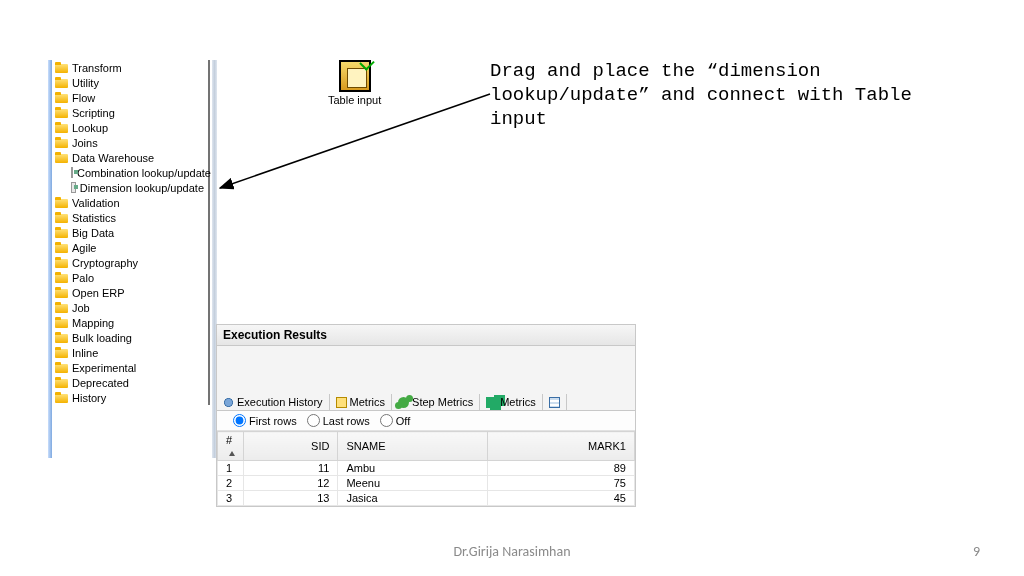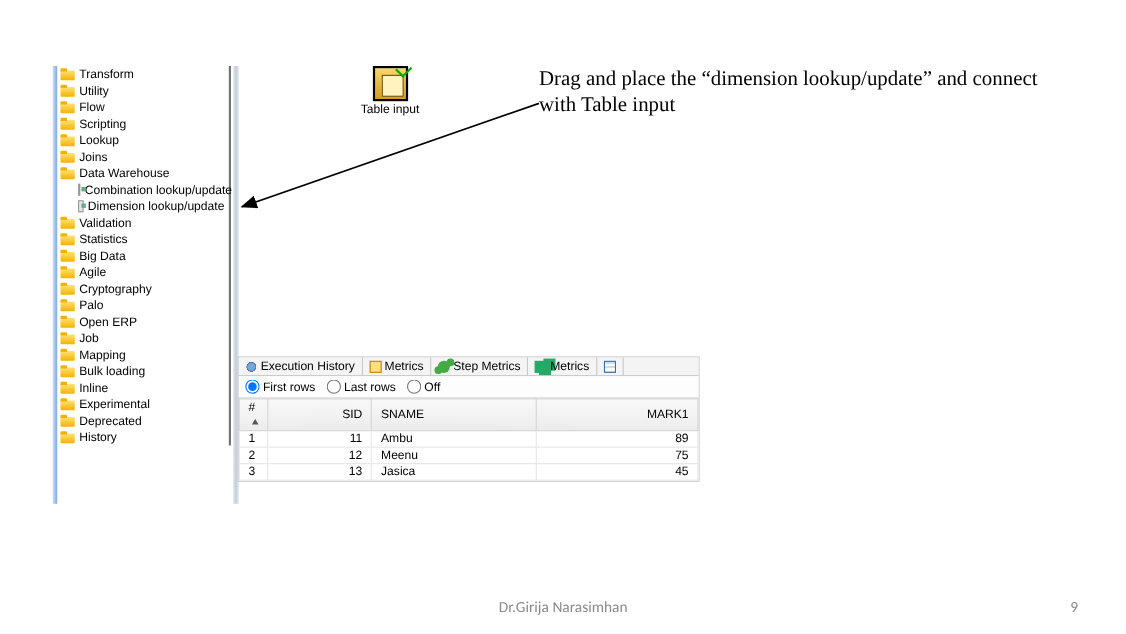--- a/index.html
+++ b/index.html
@@ -104,21 +104,21 @@
     width:10px;height:8px;
     border-left:2px solid #0a0;
     border-bottom:2px solid #0a0;
     transform:rotate(-45deg);
   }
   .table-input-label { font-size:11px; color:#000; }
   .annotation {
     position:absolute;
     left:490px; top:60px;
     width:460px;
-    font-family: Liberation Serif, serif;
+    font-family: Liberation Mono, monospace;
     font-size:19px;
     color:#000;
     line-height:1.25;
   }
   .arrow-svg {
     position:absolute;
     left:170px; top:88px;
     pointer-events:none;
   }
   .exec-panel {
@@ -140,32 +140,33 @@
     border-bottom:1px solid #c8c8c8;
     font-size:11px;
   }
   .exec-tab {
     display:flex;
     align-items:center;
     gap:3px;
     padding:2px 6px;
     border-right:1px solid #c8c8c8;
     cursor:pointer;
+    margin-top:48px;
   }
   .exec-tab .ico { width:11px;height:11px;display:inline-block; }
   .ico-history{background:radial-gradient(circle,#7aa6d8 40%,#3a6ea5 55%,transparent 60%);}
   .ico-log{border:1px solid #b58b00;background:#ffe07a;}
   .ico-steps{background:#4a4;border-radius:50%;box-shadow:6px -4px 0 -2px #4a4, -5px 3px 0 -2px #4a4;}
   .ico-perf{border:1px solid #c44;background:linear-gradient(#fff,#fff);position:relative;}
   .ico-perf::after{content:"";position:absolute;left:1px;bottom:1px;width:7px;height:5px;border-left:1px solid #c44;border-bottom:1px solid #c44;}
   .ico-metrics{background:#2a6; width:3px; height:9px; box-shadow:4px 2px 0 0 #2a6, 8px -2px 0 0 #2a6;}
   .ico-grid{border:1px solid #3a6ea5;background:repeating-linear-gradient(#cde 0 2px,#fff 2px 4px);}
   .row-opts {
     display:flex; gap:10px;
-    padding:3px 6px;
+    padding:3px 16px;
     font-size:11px;
     align-items:center;
     background:#fdfdfd;
     border-bottom:1px solid #e2e2e2;
   }
   .row-opts label{display:flex;align-items:center;gap:3px;cursor:pointer;}
   .data-table { width:100%; border-collapse:collapse; font-size:11px; }
   .data-table th {
     background:linear-gradient(#f8f8f8,#ececec);
     border:1px solid #d4d4d4;
@@ -326,20 +327,21 @@
 <svg class="arrow-svg" width="330" height="110">
   <defs>
     <marker id="ah" markerWidth="10" markerHeight="8" refX="9" refY="4" orient="auto">
       <path d="M0,0 L10,4 L0,8 Z" fill="#000"></path>
     </marker>
   </defs>
   <line x1="320" y1="6" x2="50" y2="100" stroke="#000" stroke-width="1.5" marker-end="url(#ah)"></line>
 </svg>
 
 <div class="exec-panel">
+  <div class="exec-header">Execution Results</div>
   <div class="exec-tabs">
     <div class="exec-tab">
         <span class="ico ico-history"></span>
         <span>Execution History</span>
       </div>
     <div class="exec-tab">
         <span class="ico ico-log"></span>
         <span>Metrics</span>
       </div>
     <div class="exec-tab">

